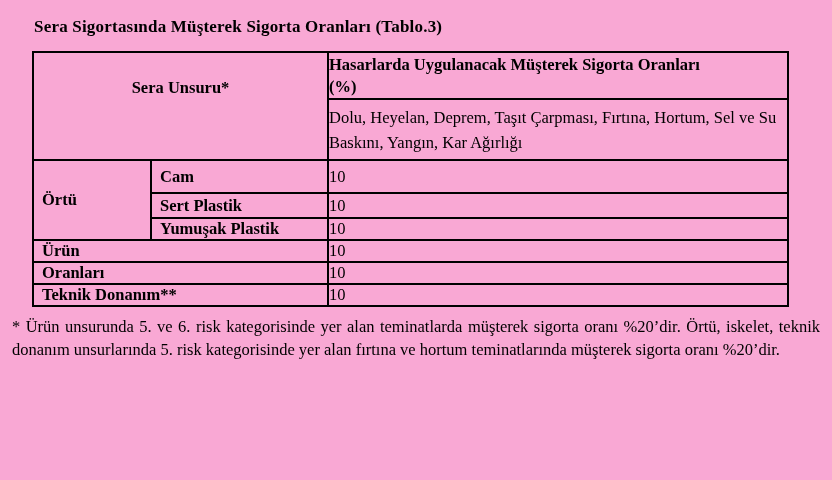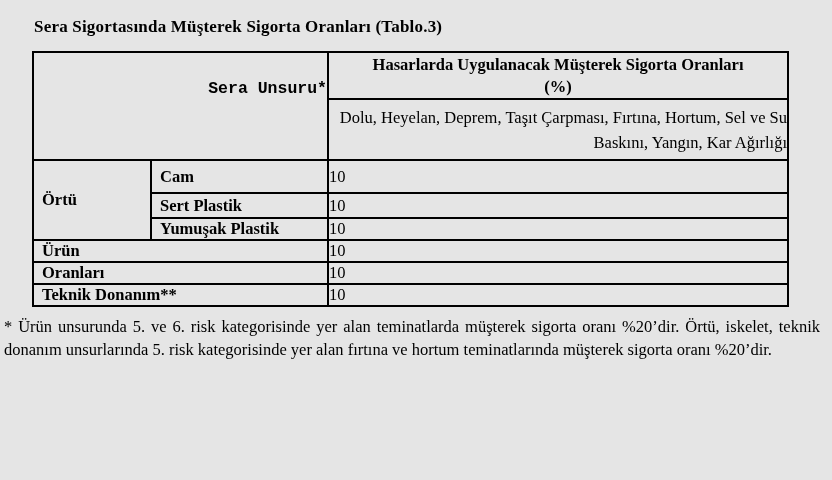--- a/index.html
+++ b/index.html
@@ -6,21 +6,21 @@
     margin: 0;
     padding: 0;
     background: #ffffff;
     color: #000000;
     font-family: "Liberation Serif", "DejaVu Serif", serif;
   }
   .page {
     position: relative;
     width: 832px;
     height: 480px;
-    background: #e5e5e5;
+    background: #f9a8d4;
     overflow: hidden;
   }
   .doc-title {
     margin: 17px 0 0 34px;
     font-size: 17px;
     font-weight: bold;
     letter-spacing: 0.2px;
   }
   table.main-table {
     border-collapse: collapse;
@@ -29,37 +29,36 @@
     margin: 14px 0 0 32px;
   }
   table.main-table td {
     border: 2px solid #000000;
     padding: 0;
     font-size: 16.5px;
     vertical-align: middle;
     overflow: hidden;
   }
   .hdr-left {
-    text-align: right;
+    text-align: center;
     font-weight: bold;
     padding-bottom: 36px !important;
-    font-family: Liberation Mono, monospace;
   }
   .hdr-right {
-    text-align: center;
+    text-align: left;
     font-weight: bold;
     height: 45px;
   }
   .hdr-right .inner {
     display: inline-block;
     max-width: 385px;
     line-height: 22px;
   }
   .hdr-perils {
-    text-align: right;
+    text-align: left;
     font-weight: normal;
     height: 59px;
   }
   .hdr-perils .inner {
     display: inline-block;
     max-width: 452px;
     line-height: 25px;
   }
   .cell-group {
     font-weight: bold;
@@ -71,21 +70,21 @@
   }
   .cell-value {
     text-align: left;
     font-weight: normal;
   }
   tr.rh-cam   { height: 33px; }
   tr.rh-sert  { height: 25px; }
   tr.rh-yum   { height: 21px; margin-top: 32px; }
   tr.rh-small { height: 19px; margin-top: 20px; }
   .footnotes {
-    margin: 9px 12px 0 4px;
+    margin: 9px 12px 0 12px;
     font-size: 16.5px;
     line-height: 22.5px;
     text-align: justify;
   }
   .footnote {
     margin: 0;
   }
 </style>
 </head>
 <body>

